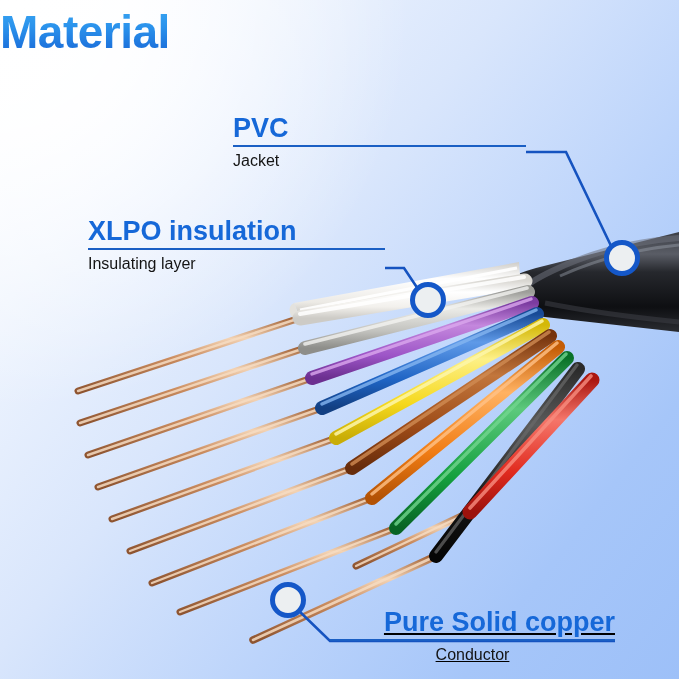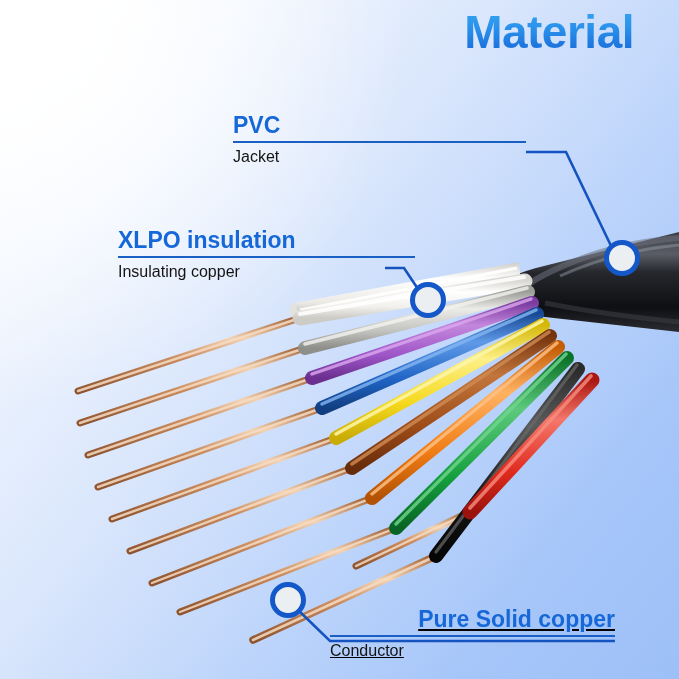--- a/index.html
+++ b/index.html
@@ -24,36 +24,36 @@
     width: 679px;
     height: 679px;
   }
 
   
   .title {
     position: absolute;
     left: 0;
     top: 5px;
     width: 634px;
-    text-align: right;
+    text-align: left;
     font-size: 46px;
     font-weight: 800;
     letter-spacing: -0.5px;
     background: linear-gradient(180deg, #3aa7f2 0%, #2b93ec 40%, #1e76de 75%, #1a6ad6 100%);
     -webkit-background-clip: text;
     background-clip: text;
     color: transparent;
     -webkit-text-fill-color: transparent;
     user-select: none;
   }
 
   
   .callout { position: absolute; }
   .callout .heading {
-    font-size: 23px;
+    font-size: 27px;
     font-weight: 800;
     color: #1668d8;
     line-height: 1.12;
     white-space: nowrap;
   }
   .callout .rule {
     height: 2px;
     background: #1a5fc4;
     margin-top: 2px;
   }
@@ -62,26 +62,26 @@
     font-weight: 400;
     color: #141414;
     line-height: 1.35;
     margin-top: 3px;
     white-space: nowrap;
   }
 
   #callout-pvc       { left: 233px; top: 113px; }
   #callout-pvc .rule { width: 293px; }
 
-  #callout-xlpo       { left: 88px; top: 228px; margin-left: 30px; }
+  #callout-xlpo       { left: 88px; top: 216px; }
   #callout-xlpo .rule { width: 297px; }
 
   #callout-copper         { left: 330px; top: 607px; text-align: right; text-decoration: underline; }
   #callout-copper .rule   { width: 285px; }
-  #callout-copper .sub    { text-align: left; }
+  #callout-copper .sub    { text-align: center; }
 </style>
 </head>
 <body>
 
 <div id="infographic">
 
   <div class="title">Material</div>
 
   <svg class="svg-full" viewBox="0 0 679 679" xmlns="http://www.w3.org/2000/svg">
     <defs>
@@ -287,21 +287,21 @@
 
   <div class="callout" id="callout-pvc">
     <div class="heading">PVC</div>
     <div class="rule"></div>
     <div class="sub">Jacket</div>
   </div>
 
   <div class="callout" id="callout-xlpo">
     <div class="heading">XLPO insulation</div>
     <div class="rule"></div>
-    <div class="sub">Insulating copper</div>
+    <div class="sub">Insulating layer</div>
   </div>
 
   <div class="callout" id="callout-copper">
     <div class="heading">Pure Solid copper</div>
     <div class="rule"></div>
     <div class="sub">Conductor</div>
   </div>
 
 </div>
 

